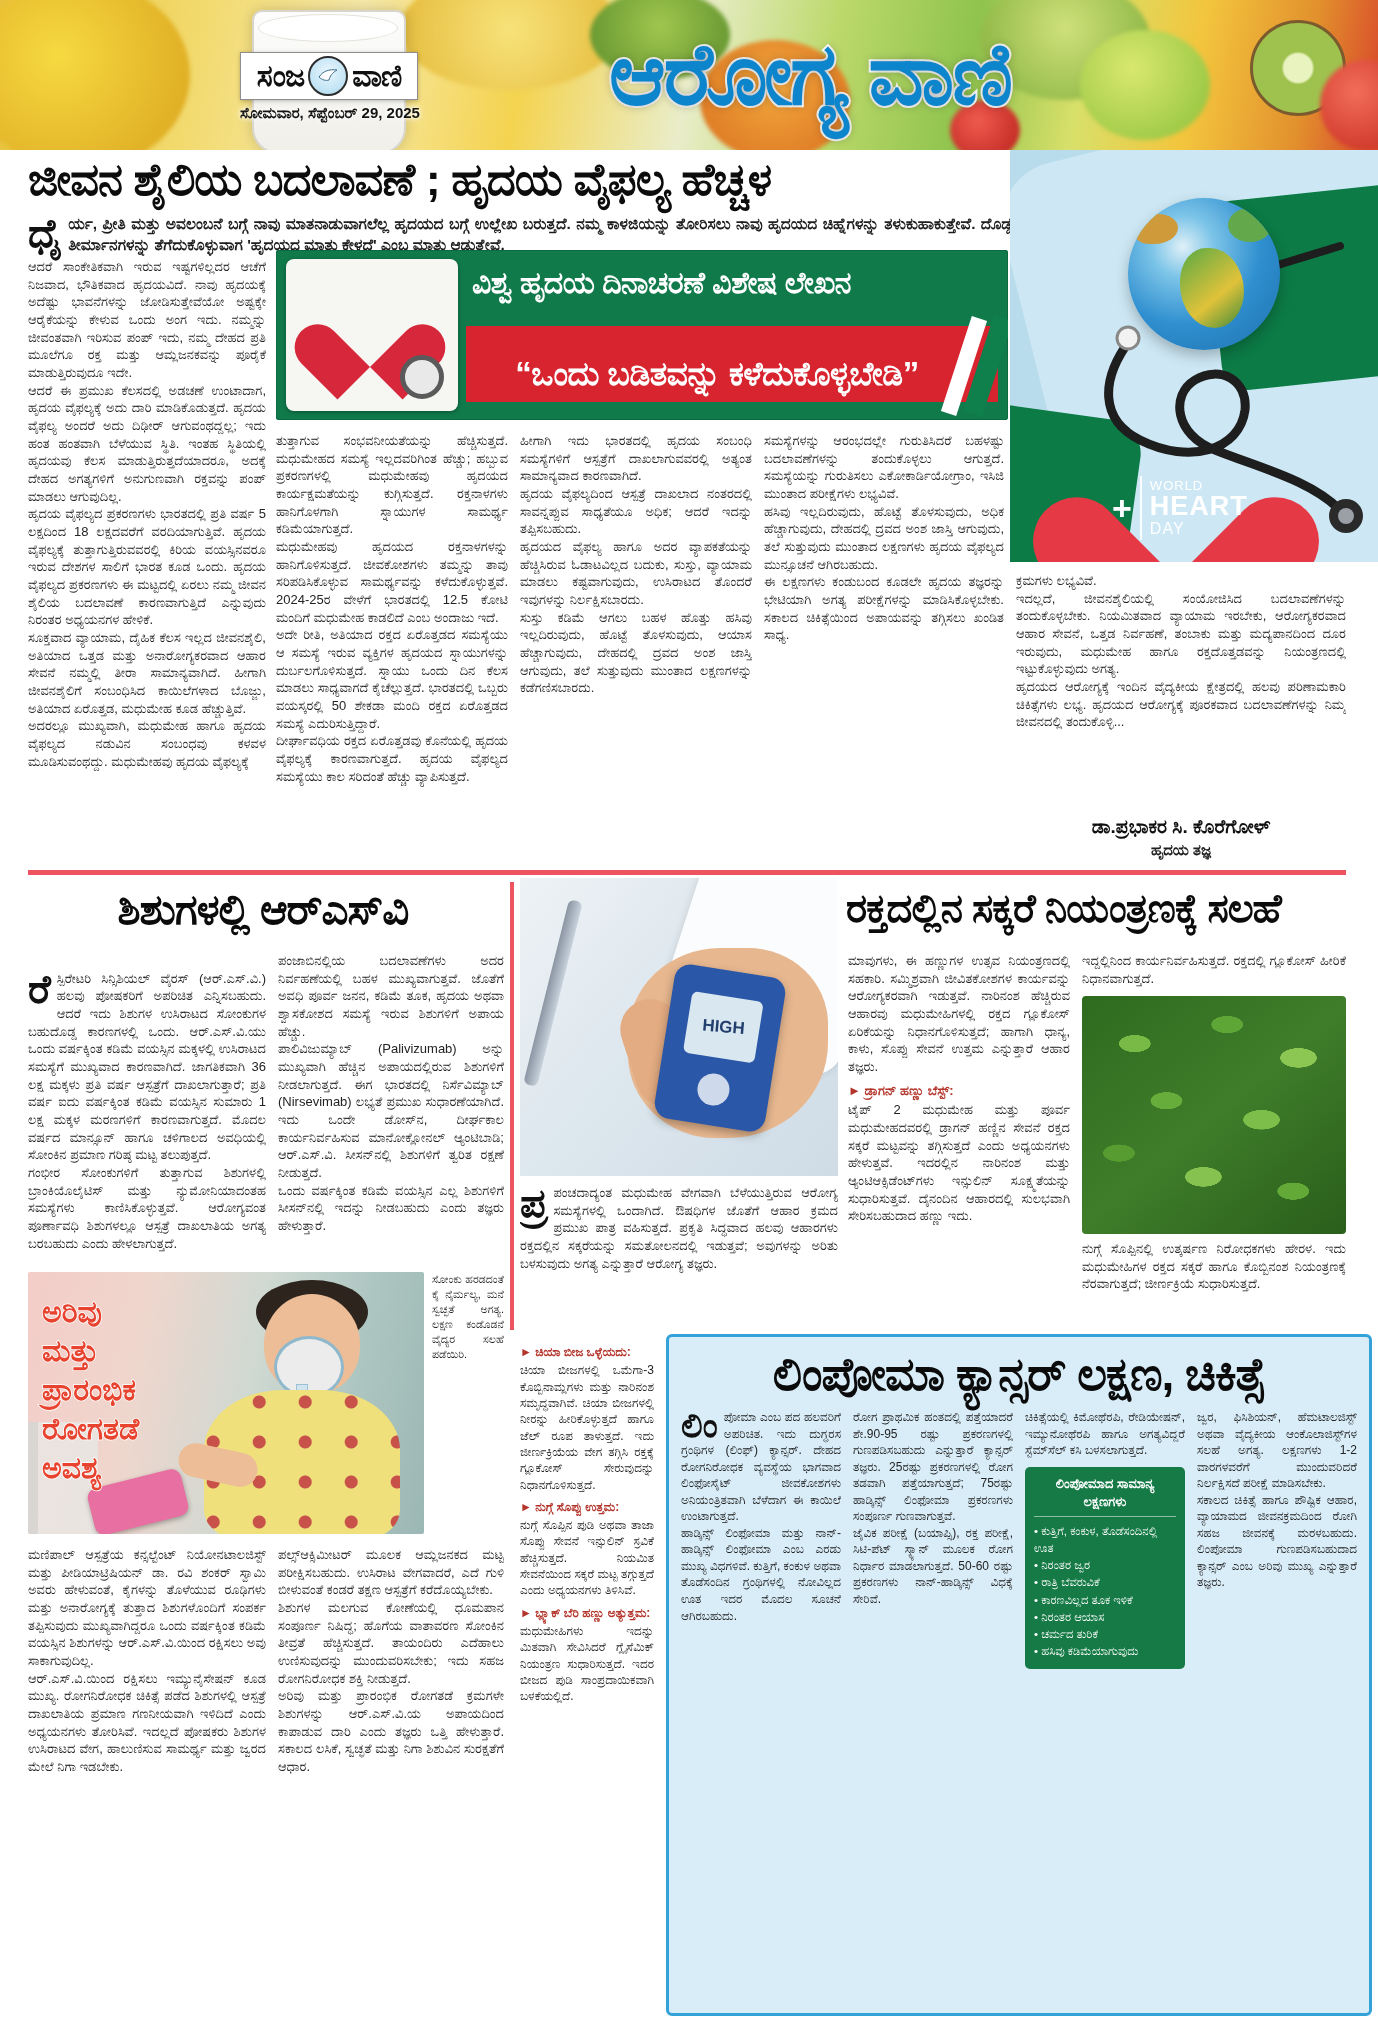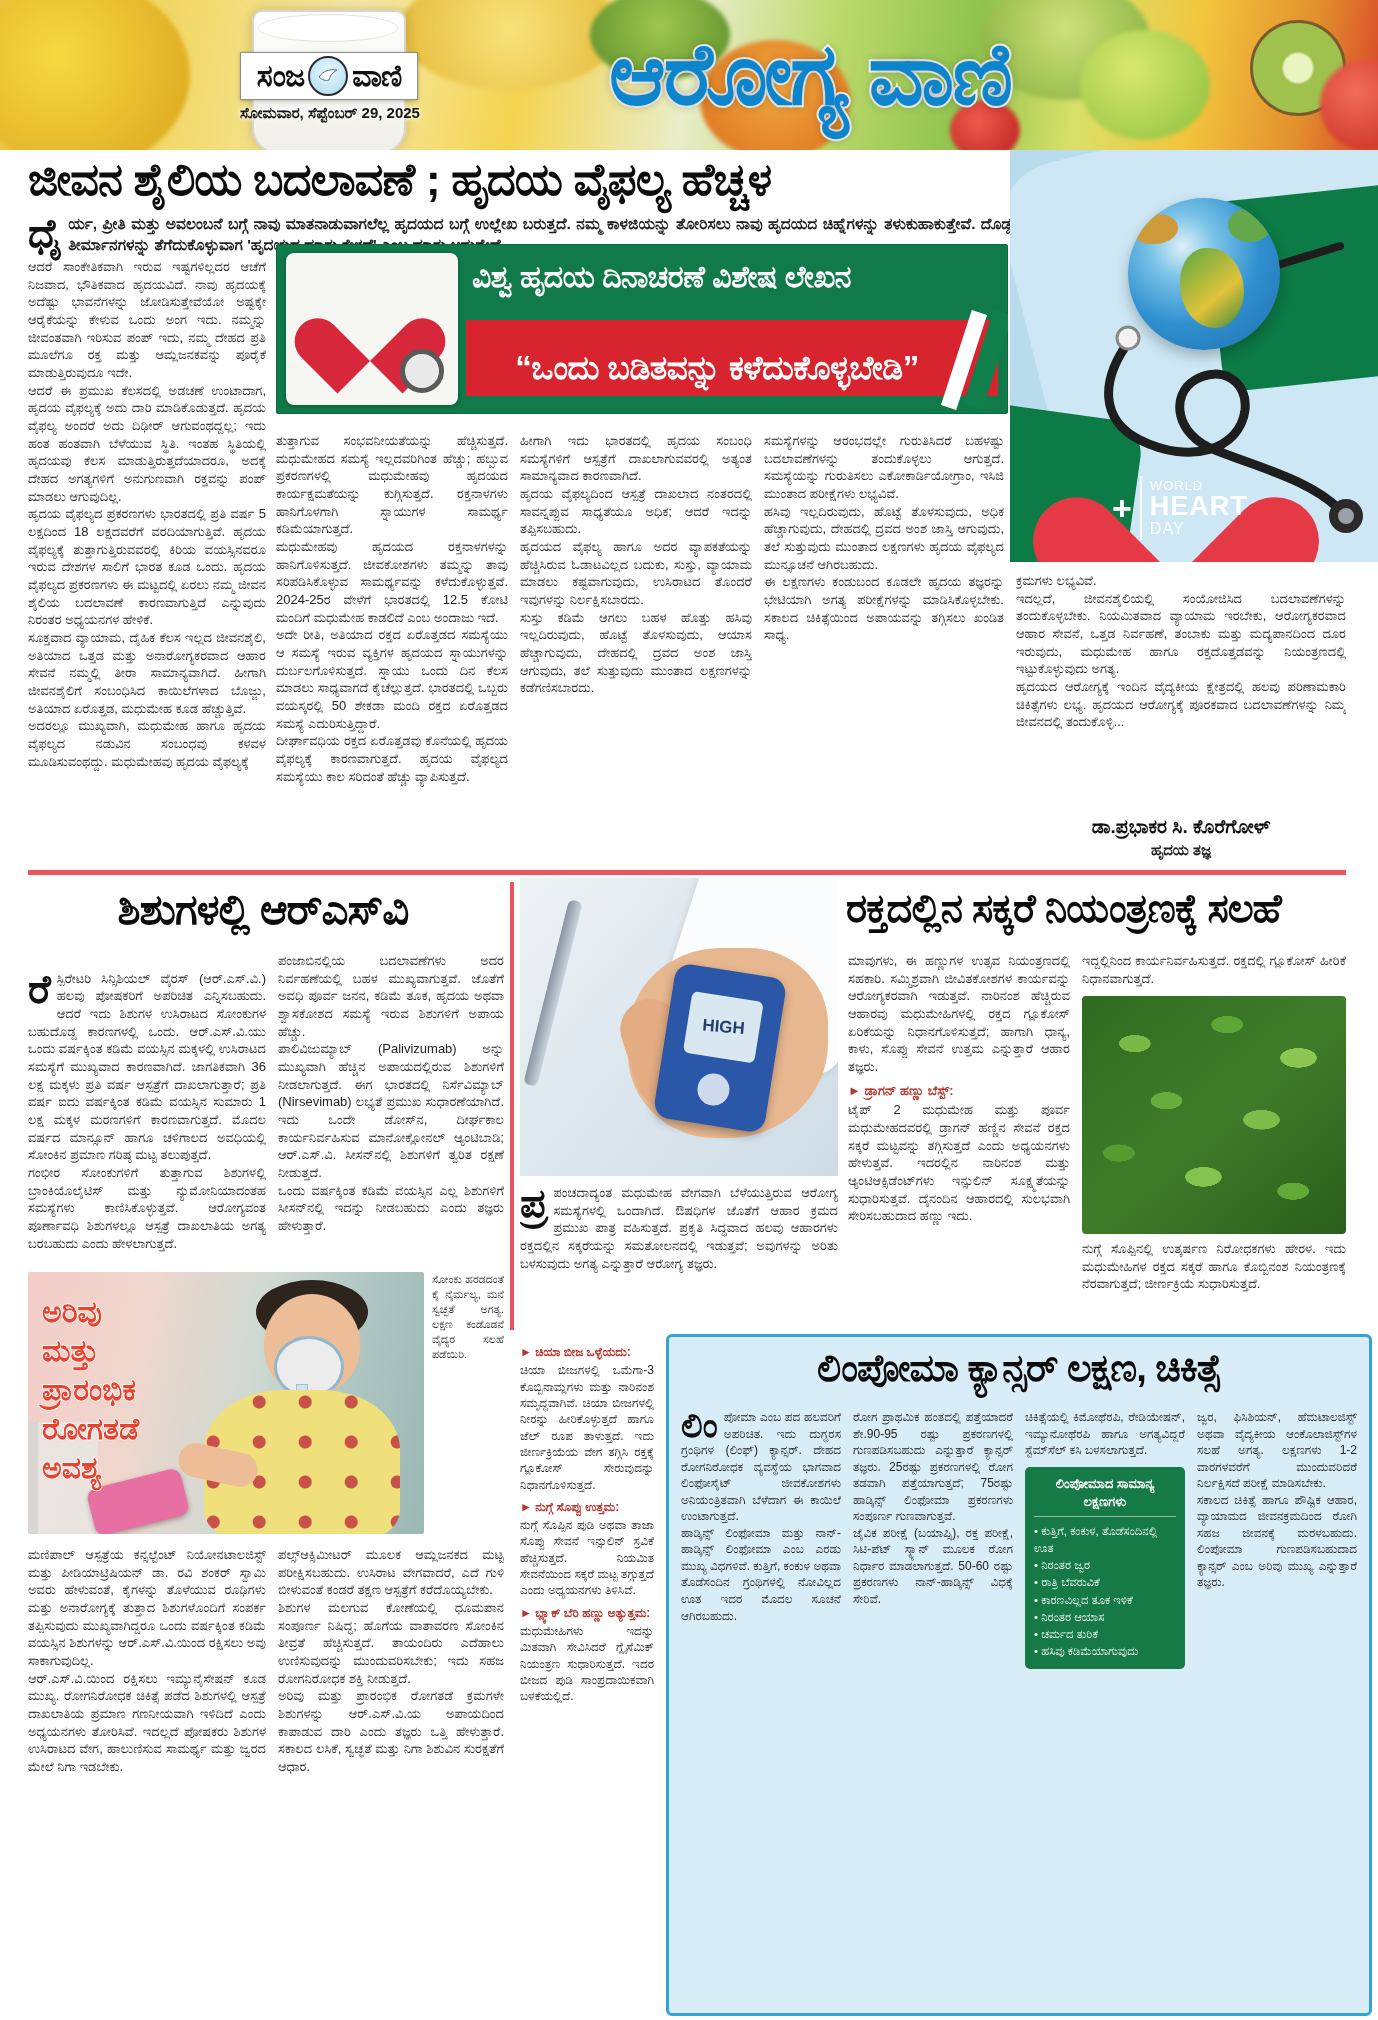--- a/index.html
+++ b/index.html
@@ -18,21 +18,21 @@
   .page-title{position:absolute;left:430px;top:4px;width:760px;height:142px;display:flex;align-items:center;justify-content:center;
     font-size:86px;font-weight:800;color:#0d85cc;-webkit-text-stroke:4px #ffffff;paint-order:stroke fill;
     text-shadow:0 0 10px rgba(30,30,30,.35);letter-spacing:-2px;}
   
   .headline1{position:absolute;left:28px;top:154px;width:970px;font-size:45px;font-weight:800;color:#0c0c0c;letter-spacing:-1px;}
   .lede{position:absolute;left:28px;top:214px;width:985px;height:64px;font-size:15.5px;font-weight:700;color:#1d1d1d;text-align:justify;line-height:1.35;}
   .dropcap{float:left;font-size:40px;line-height:.85;font-weight:800;padding:2px 6px 0 0;color:#111;}
   
   .col{position:absolute;text-align:justify;font-size:13px;line-height:1.36;color:#232323;overflow:hidden;}
   
-  .banner{position:absolute;left:276px;top:244px;width:732px;height:170px;background:#107a4b;border-radius:3px;overflow:hidden;box-shadow:0 0 0 1px #0b6a40 inset;}
+  .banner{position:absolute;left:276px;top:250px;width:732px;height:170px;background:#107a4b;border-radius:3px;overflow:hidden;box-shadow:0 0 0 1px #0b6a40 inset;}
   .banner-photo{position:absolute;left:10px;top:9px;width:172px;height:152px;background:#f6f6f2;border-radius:8px;box-shadow:0 1px 4px rgba(0,0,0,.35);overflow:hidden;}
   .css-heart{position:relative;width:92px;height:84px;}
   .css-heart::before,.css-heart::after{content:"";position:absolute;top:0;width:46px;height:74px;border-radius:46px 46px 0 0;background:#d6283a;}
   .css-heart::before{left:46px;transform:rotate(45deg);transform-origin:0 100%;}
   .css-heart::after{left:0;transform:rotate(-45deg);transform-origin:100% 100%;}
   .steth-mini{position:absolute;right:14px;bottom:12px;width:34px;height:34px;border:5px solid #5a5a5a;border-radius:50%;background:#e9e9e9;}
   .banner-line1{position:absolute;left:196px;top:16px;width:525px;color:#ffffff;font-size:30px;font-weight:800;letter-spacing:-.5px;}
   .red-band{position:absolute;left:190px;top:76px;width:532px;height:76px;background:#d7242e;display:flex;align-items:center;justify-content:center;}
   .red-band .stripe{position:absolute;right:26px;top:-10px;width:16px;height:100px;background:#ffffff;transform:rotate(18deg);}
   .red-band .stripe2{position:absolute;right:0;top:-10px;width:20px;height:100px;background:#0f7f4b;transform:rotate(18deg);}
@@ -102,21 +102,21 @@
      radial-gradient(ellipse 26px 14px at 32% 44%,#67ad3b 0 60%,transparent 62%),
      radial-gradient(ellipse 30px 16px at 68% 52%,#7dbd49 0 60%,transparent 62%),
      radial-gradient(ellipse 26px 14px at 14% 66%,#569c30 0 60%,transparent 62%),
      radial-gradient(ellipse 30px 16px at 46% 76%,#86c24f 0 60%,transparent 62%),
      radial-gradient(ellipse 26px 14px at 80% 82%,#63a938 0 60%,transparent 62%),
      linear-gradient(140deg,#2f6b1f 0%,#3f7d2a 50%,#2a5e1b 100%);}
   
   .subhead{font-size:13px;font-weight:800;color:#b3342a;margin:6px 0 2px 0;}
   
   .lymph{position:absolute;left:666px;top:1334px;width:700px;height:676px;background:#d9edf8;border:3px solid #33a2d9;border-radius:6px;overflow:hidden;}
-  .lymph-head{text-align:center;font-size:38px;font-weight:800;color:#0b0b0b;margin:10px 8px 6px 8px;letter-spacing:-1px;}
+  .lymph-head{text-align:center;font-size:46px;font-weight:800;color:#0b0b0b;margin:10px 8px 6px 8px;letter-spacing:-1px;}
   .lymph-cols{position:absolute;left:12px;top:72px;right:12px;bottom:10px;display:flex;gap:12px;}
   .lymph-col{flex:1 1 0;text-align:justify;font-size:12px;line-height:1.38;color:#222;overflow:hidden;}
   .greenbox{background:#157a45;border-radius:5px;padding:8px 9px;margin-top:8px;color:#fff;}
   .greenbox .gb-title{font-size:13px;font-weight:800;text-align:center;border-bottom:1px solid rgba(255,255,255,.5);padding-bottom:5px;margin-bottom:6px;}
   .greenbox .gb-items{font-size:11.5px;line-height:1.5;text-align:left;}
 </style>
 </head>
 <body>
 
 <div class="page">

